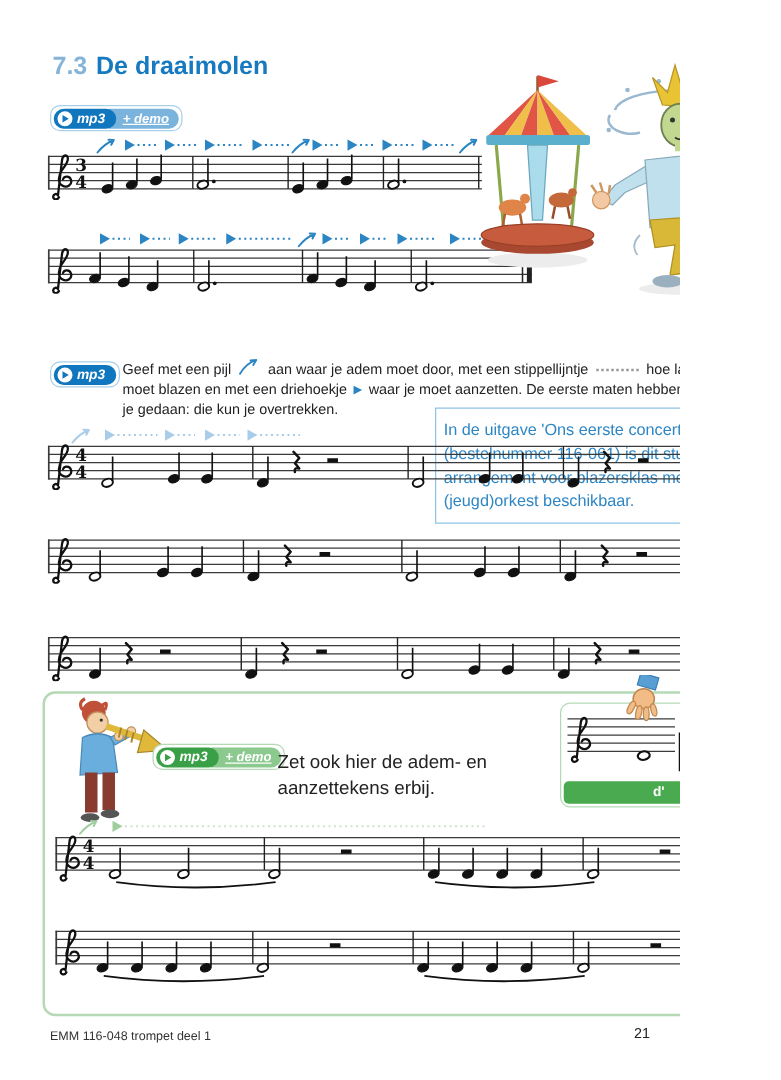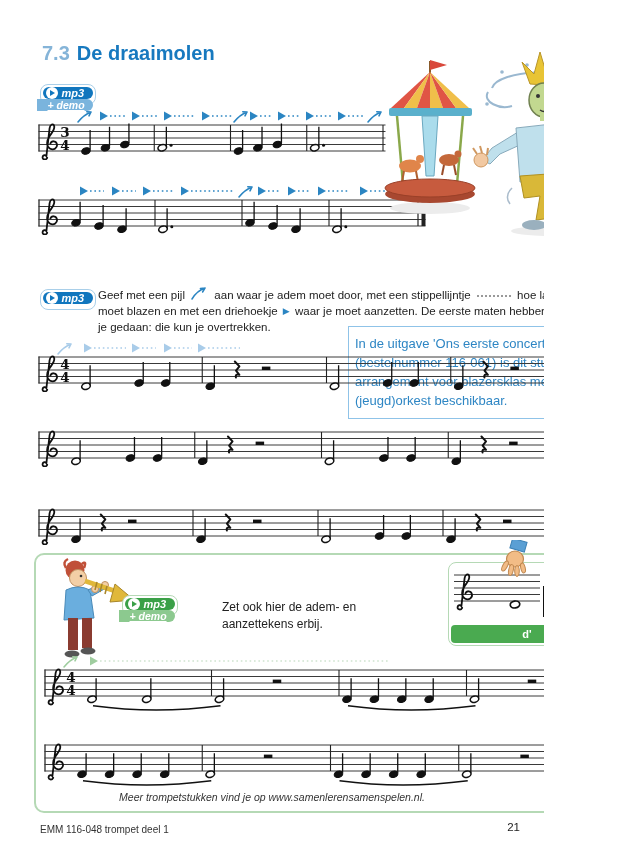--- a/index.html
+++ b/index.html
@@ -5,21 +5,21 @@
   html,body{margin:0;padding:0;background:#fff;}
   .page{position:relative;width:544px;height:864px;background:#fff;overflow:hidden;
         font-family:"Liberation Sans",sans-serif;color:var(--text);}
   .abs{position:absolute;}
   .sec-head{position:absolute;font-weight:bold;font-size:20px;white-space:nowrap;}
   .sec-head .num{margin-right:7px;}
   .sec-head.blue .num{color:var(--blue-light);} .sec-head.blue .ttl{color:var(--blue);}
   .sec-head.green .num{color:var(--green-light);} .sec-head.green .ttl{color:var(--green);}
 
   .badge{position:absolute;display:inline-flex;align-items:stretch;height:21px;box-sizing:border-box;
-         border:1.5px solid var(--badge-border-blue);border-radius:8px;background:#fff;padding:1.5px;flex-direction:column;}
+         border:1.5px solid var(--badge-border-blue);border-radius:8px;background:#fff;padding:1.5px;}
   .badge .seg1{position:relative;z-index:1;display:flex;align-items:center;gap:4px;background:var(--badge-blue);
          border-radius:9px;padding:0 9px 0 3px;color:#fff;font-style:italic;font-weight:bold;font-size:11px;}
   .badge .seg2{display:flex;align-items:center;background:var(--badge-blue-light);border-radius:0 9px 9px 0;
          margin-left:-6px;padding:0 8px 0 11px;color:#fff;font-style:italic;font-weight:bold;font-size:10.5px;text-decoration:underline;}
   .play{width:12px;height:12px;border-radius:50%;background:#fff;position:relative;flex:none;}
   .play::after{content:"";position:absolute;left:4.2px;top:3px;border-left:5px solid var(--badge-blue);
          border-top:3px solid transparent;border-bottom:3px solid transparent;}
   .badge.green{border-color:var(--badge-border-green);}
   .badge.green .seg1{background:var(--badge-green);}
   .badge.green .seg2{background:var(--badge-green-light);}
@@ -41,21 +41,21 @@
   .fstaff{display:flex;align-items:center;justify-content:space-between;height:60px;padding:0 6px 0 0;}
   .dbar{background:var(--dbar-green);color:#fff;text-align:center;font-size:11px;font-weight:bold;
          border-radius:4px;padding:3px 0;}
   .valves{display:flex;gap:5px;align-items:flex-end;padding-top:12px;}
   .valve{width:15px;height:31px;border:1.7px solid #111;background:#fff;position:relative;font-size:9px;
          display:flex;justify-content:center;align-items:flex-start;padding-top:5px;box-sizing:border-box;color:#111;}
   .valve.pressed::before{content:"";position:absolute;top:0;left:0;right:0;height:4px;background:#111;}
   .valve.up::before{content:"";position:absolute;top:-9px;left:50%;margin-left:-1px;width:2px;height:9px;background:#111;}
   .valve.up::after{content:"";position:absolute;top:-12px;left:50%;margin-left:-5.5px;width:11px;height:3px;background:#111;}
 
-  .instr75{position:absolute;left:222px;top:599px;width:180px;font-size:12px;line-height:1.4;color:#222;}
+  .instr75{position:absolute;left:222px;top:599px;width:180px;font-size:15px;line-height:1.4;color:#222;}
   .tagline{position:absolute;left:0;right:0;top:791px;text-align:center;font-style:italic;font-size:10.5px;color:#333;}
   .footer-left{position:absolute;left:40px;top:824px;font-size:10px;color:#333;}
   .footer-page{position:absolute;right:24px;top:821px;font-size:11.5px;color:#222;}
   .staff{position:absolute;}
 </style>
 </head>
 <body>
 
 <div class="page">
 
@@ -498,18 +498,17 @@
         <line x1="353.725" y1="35.65" x2="353.725" y2="16.25" stroke="#111" stroke-width="1.3"></line>
         <ellipse cx="377.1875" cy="37.25" rx="4.4" ry="3.1" transform="rotate(-18 377.1875 37.25)" fill="#111" stroke="#111" stroke-width="1"></ellipse>
         <line x1="381.2875" y1="35.65" x2="381.2875" y2="16.25" stroke="#111" stroke-width="1.3"></line>
         <ellipse cx="422.75" cy="37.25" rx="4.4" ry="3.1" transform="rotate(-18 422.75 37.25)" fill="#fff" stroke="#111" stroke-width="1.6"></ellipse>
         <line x1="426.85" y1="35.65" x2="426.85" y2="16.25" stroke="#111" stroke-width="1.3"></line>
         <rect x="476.375" y="17.6" width="8.5" height="3.4" fill="#111"></rect>
         <path d="M39,43.75 Q102.125,52.25 167.25,43.75" stroke="#111" stroke-width="1.4" fill="none"></path>
         <path d="M295.5,43.75 Q358.625,52.25 423.75,43.75" stroke="#111" stroke-width="1.4" fill="none"></path>
       </svg></div>
 
-  <div class="tagline">Meer trompetstukken vind je op www.samenlerensamenspelen.nl.</div>
 
   <div class="footer-left">EMM 116-048 trompet deel 1</div>
   <div class="footer-page">21</div>
 
 </div>
 
 </body></html>

